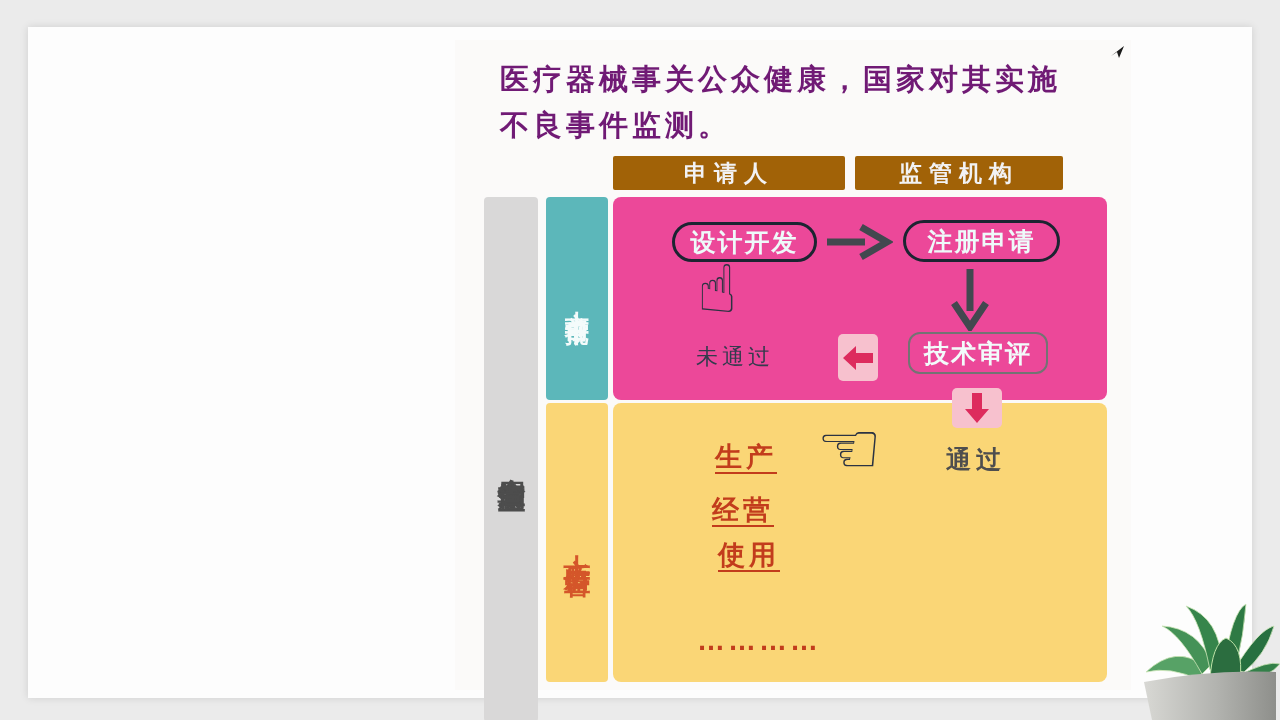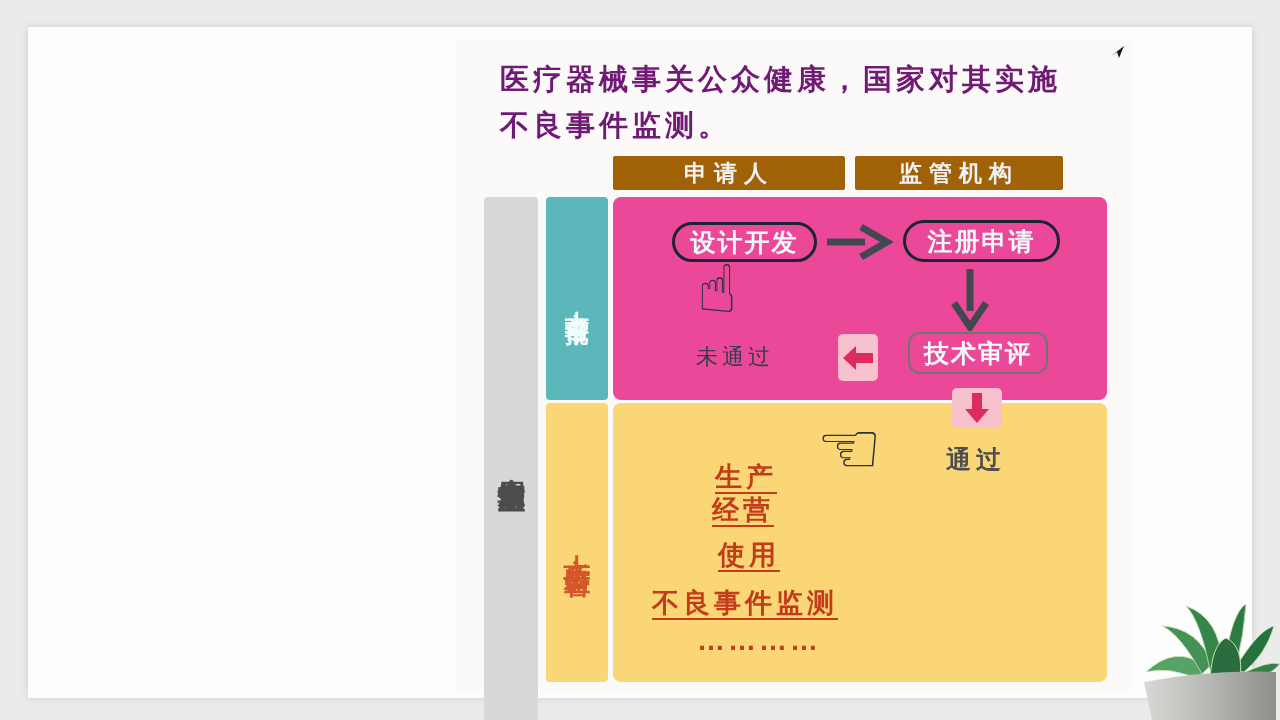--- a/index.html
+++ b/index.html
@@ -47,21 +47,21 @@
     letter-spacing:4px;}
   #pass-label{left:333px;top:40px;font-size:25px;font-weight:bold;color:#4e4e4e;
     letter-spacing:5px;}
   .pinkbox{background:#f7c1ce;border-radius:5px;display:flex;align-items:center;
     justify-content:center;}
   #pink-left{left:225px;top:137px;width:40px;height:47px;}
   #pink-down{left:497px;top:348px;width:50px;height:40px;z-index:5;}
   .red-item{font-size:27px;font-weight:bold;color:#c23c1c;letter-spacing:4px;
     text-decoration:underline;text-decoration-thickness:2px;
     text-underline-offset:6px;white-space:nowrap;}
-  #item-0{left:102px;top:56px;}
+  #item-0{left:102px;top:36px;}
   #item-1{left:99px;top:89px;}
   #item-2{left:105px;top:134px;}
   #item-3{left:39px;top:182px;}
   #dots{left:84px;top:222px;font-size:28px;font-weight:bold;color:#c23c1c;
     letter-spacing:3px;}
   #plant{left:1140px;top:584px;width:140px;height:136px;z-index:9;}
 </style>
 </head>
 <body>
 
@@ -115,21 +115,20 @@
     </div>
 
     <div id="post-panel" class="abs">
       <div id="hand-left" class="abs hand">☜</div>
 
       <div id="pass-label" class="abs">通过</div>
 
       <div id="item-0" class="abs red-item">生产</div>
       <div id="item-1" class="abs red-item">经营</div>
       <div id="item-2" class="abs red-item">使用</div>
-      <div id="item-3" class="abs red-item">不良事件监测</div>
       <div id="dots" class="abs">…………</div>
     </div>
 
     <div id="pink-down" class="abs pinkbox">
       <svg width="26" height="32" viewBox="0 0 26 32">
         <path d="M8,1 L18,1 L18,17 L25,17 L13,31 L1,17 L8,17 Z" fill="#dd2b5d"></path>
       </svg>
     </div>
 
   </div>

